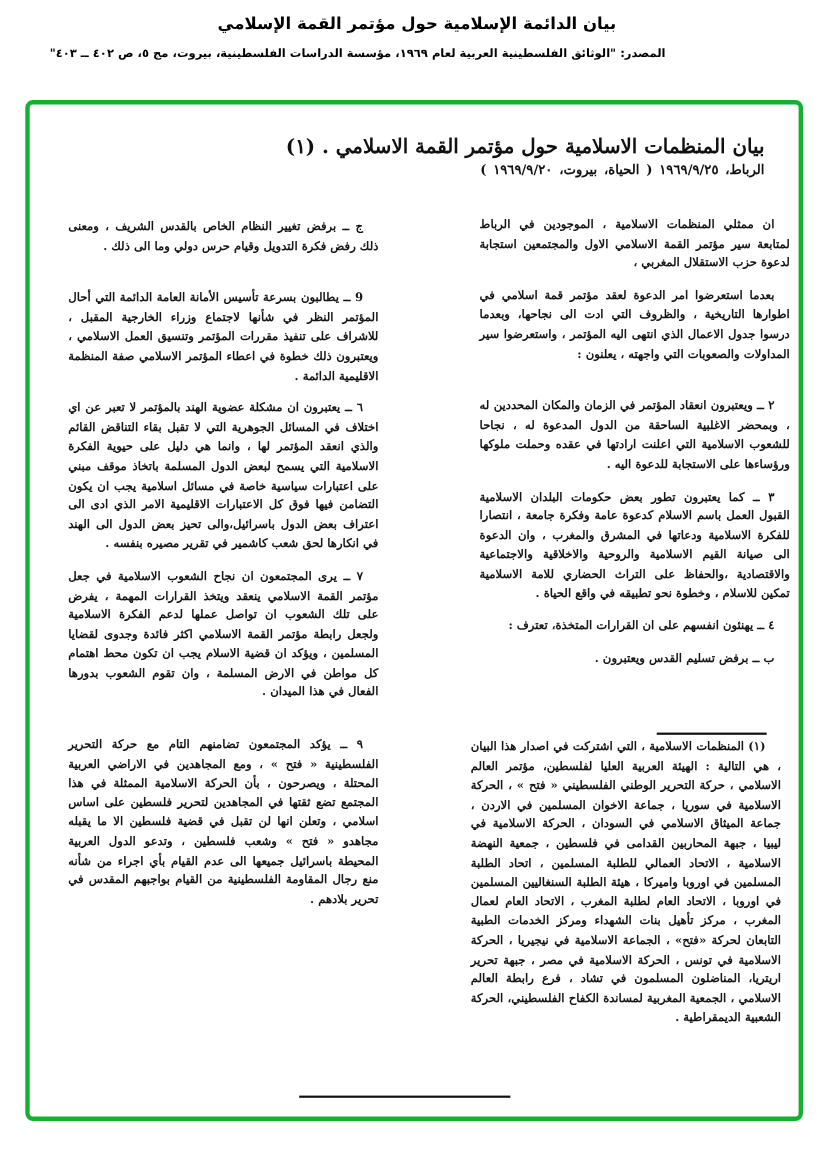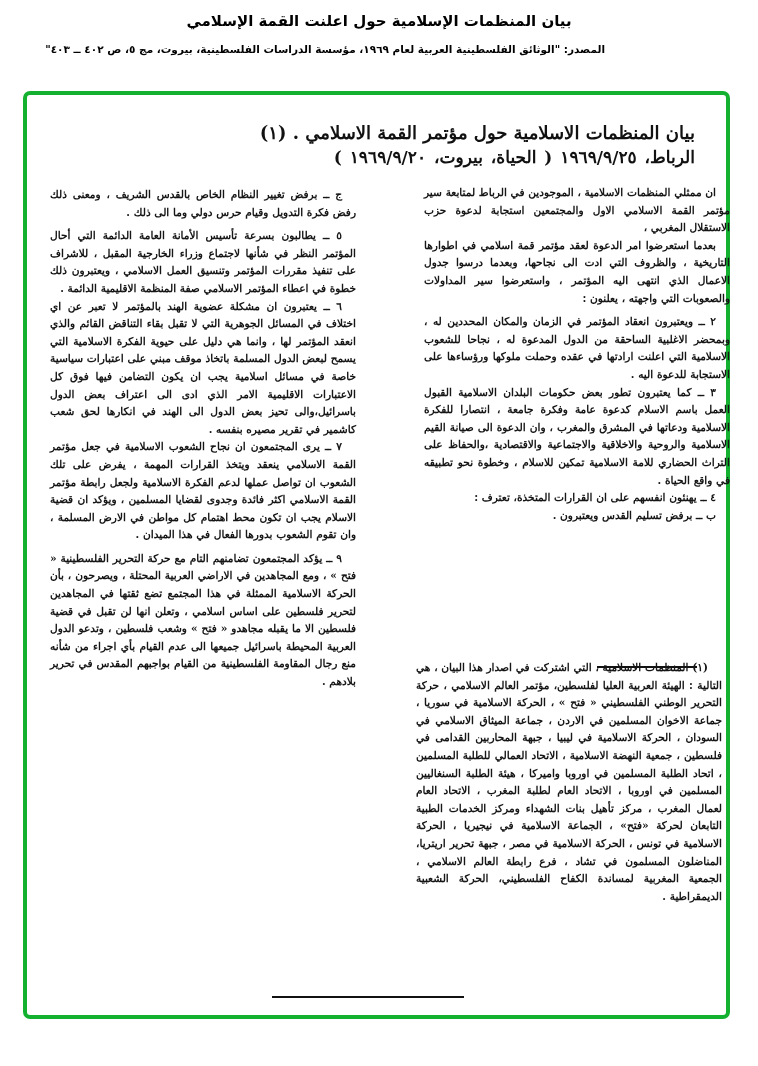--- a/index.html
+++ b/index.html
@@ -20,44 +20,44 @@
     position: absolute; left: 23px; top: 91px; width: 707px; height: 928px;
     border: 4px solid #14b131; border-radius: 7px; box-sizing: border-box;
   }
   .doc-title {
     position: absolute; top: 122px; right: 63px; left: 200px;
     font-family: "DejaVu Serif", serif; font-weight: bold; font-size: 18px; text-align: right;
     white-space: nowrap;
   }
   .doc-dateline {
     position: absolute; top: 147px; right: 63px; left: 200px;
-    font-family: "DejaVu Serif", serif; font-weight: bold; font-size: 17px; text-align: right;
+    font-family: "DejaVu Serif", serif; font-weight: bold; font-size: 12px; text-align: right;
     white-space: nowrap; word-spacing: 2px;
   }
   .col {
     position: absolute; font-family: "DejaVu Serif", serif; font-weight: bold;
     font-size: 10.6px; line-height: 17.6px; text-align: justify; text-align-last: right;
     color: #161616;
   }
-  .col p { margin: 0; }
+  .col p { margin: 12px; }
   .col p.indent { text-indent: 14px; }
   .col-right { top: 184px; right: 28px; width: 306px; }
   .col-left { top: 186px; left: 50px; width: 306px; }
   .rule {
     position: absolute; height: 1.5px; background: #111;
   }
   .fn-rule { left: 597px; top: 666px; width: 100px; }
   .end-rule { left: 272px; top: 996px; width: 192px; }
   .footnote { position: absolute; top: 659px; right: 36px; width: 306px; }
   .gap { height: 6px; }
 </style>
 </head>
 <body>
 
-<div class="header-title">بيان المنظمات الإسلامية حول اعلنت القمة الإسلامي</div>
+<div class="header-title">بيان الدائمة الإسلامية حول مؤتمر القمة الإسلامي</div>
 <div class="header-source">المصدر: "الوثائق الفلسطينية العربية لعام ١٩٦٩، مؤسسة الدراسات الفلسطينية، بيروت، مج ٥، ص ٤٠٢ ــ ٤٠٣"</div>
 
 <div class="frame"></div>
 
 <div class="doc-title">بيان المنظمات الاسلامية حول مؤتمر القمة الاسلامي . (١)</div>
 <div class="doc-dateline">الرباط، ١٩٦٩/٩/٢٥      ( الحياة، بيروت، ١٩٦٩/٩/٢٠ )</div>
 
 <div class="col col-right">
   <p class="indent">ان ممثلي المنظمات الاسلامية ، الموجودين في الرباط لمتابعة سير مؤتمر القمة الاسلامي الاول والمجتمعين استجابة لدعوة حزب الاستقلال المغربي ،</p>
   <p class="indent">بعدما استعرضوا امر الدعوة لعقد مؤتمر قمة اسلامي في اطوارها التاريخية ، والظروف التي ادت الى نجاحها، وبعدما درسوا جدول الاعمال الذي انتهى اليه المؤتمر ، واستعرضوا سير المداولات والصعوبات التي واجهته ، يعلنون :</p>
@@ -70,20 +70,20 @@
 
 <div class="rule fn-rule"></div>
 
 <div class="col footnote">
   <p class="indent">(١) المنظمات الاسلامية ، التي اشتركت في اصدار هذا البيان ، هي التالية : الهيئة العربية العليا لفلسطين، مؤتمر العالم الاسلامي ، حركة التحرير الوطني الفلسطيني « فتح » ، الحركة الاسلامية في سوريا ، جماعة الاخوان المسلمين في الاردن ، جماعة الميثاق الاسلامي في السودان ، الحركة الاسلامية في ليبيا ، جبهة المحاربين القدامى في فلسطين ، جمعية النهضة الاسلامية ، الاتحاد العمالي للطلبة المسلمين ، اتحاد الطلبة المسلمين في اوروبا واميركا ، هيئة الطلبة السنغاليين المسلمين في اوروبا ، الاتحاد العام لطلبة المغرب ، الاتحاد العام لعمال المغرب ، مركز تأهيل بنات الشهداء ومركز الخدمات الطبية التابعان لحركة «فتح» ، الجماعة الاسلامية في نيجيريا ، الحركة الاسلامية في تونس ، الحركة الاسلامية في مصر ، جبهة تحرير اريتريا، المناضلون المسلمون في تشاد ، فرع رابطة العالم الاسلامي ، الجمعية المغربية لمساندة الكفاح الفلسطيني، الحركة الشعبية الديمقراطية .</p>
 </div>
 
 <div class="col col-left">
   <p class="indent">ج ــ برفض تغيير النظام الخاص بالقدس الشريف ، ومعنى ذلك رفض فكرة التدويل وقيام حرس دولي وما الى ذلك .</p>
   <div class="gap"></div>
-  <p class="indent">٥ ــ يطالبون بسرعة تأسيس الأمانة العامة الدائمة التي أحال المؤتمر النظر في شأنها لاجتماع وزراء الخارجية المقبل ، للاشراف على تنفيذ مقررات المؤتمر وتنسيق العمل الاسلامي ، ويعتبرون ذلك خطوة في اعطاء المؤتمر الاسلامي صفة المنظمة الاقليمية الدائمة .</p>
+  <p class="indent">9 ــ يطالبون بسرعة تأسيس الأمانة العامة الدائمة التي أحال المؤتمر النظر في شأنها لاجتماع وزراء الخارجية المقبل ، للاشراف على تنفيذ مقررات المؤتمر وتنسيق العمل الاسلامي ، ويعتبرون ذلك خطوة في اعطاء المؤتمر الاسلامي صفة المنظمة الاقليمية الدائمة .</p>
   <p class="indent">٦ ــ يعتبرون ان مشكلة عضوية الهند بالمؤتمر لا تعبر عن اي اختلاف في المسائل الجوهرية التي لا تقبل بقاء التناقض القائم والذي انعقد المؤتمر لها ، وانما هي دليل على حيوية الفكرة الاسلامية التي يسمح لبعض الدول المسلمة باتخاذ موقف مبني على اعتبارات سياسية خاصة في مسائل اسلامية يجب ان يكون التضامن فيها فوق كل الاعتبارات الاقليمية الامر الذي ادى الى اعتراف بعض الدول باسرائيل،والى تحيز بعض الدول الى الهند في انكارها لحق شعب كاشمير في تقرير مصيره بنفسه .</p>
   <p class="indent">٧ ــ يرى المجتمعون ان نجاح الشعوب الاسلامية في جعل مؤتمر القمة الاسلامي ينعقد ويتخذ القرارات المهمة ، يفرض على تلك الشعوب ان تواصل عملها لدعم الفكرة الاسلامية ولجعل رابطة مؤتمر القمة الاسلامي اكثر فائدة وجدوى لقضايا المسلمين ، ويؤكد ان قضية الاسلام يجب ان تكون محط اهتمام كل مواطن في الارض المسلمة ، وان تقوم الشعوب بدورها الفعال في هذا الميدان .</p>
   <div class="gap"></div>
   <p class="indent">٩ ــ يؤكد المجتمعون تضامنهم التام مع حركة التحرير الفلسطينية « فتح » ، ومع المجاهدين في الاراضي العربية المحتلة ، ويصرحون ، بأن الحركة الاسلامية الممثلة في هذا المجتمع تضع ثقتها في المجاهدين لتحرير فلسطين على اساس اسلامي ، وتعلن انها لن تقبل في قضية فلسطين الا ما يقبله مجاهدو « فتح » وشعب فلسطين ، وتدعو الدول العربية المحيطة باسرائيل جميعها الى عدم القيام بأي اجراء من شأنه منع رجال المقاومة الفلسطينية من القيام بواجبهم المقدس في تحرير بلادهم .</p>
 </div>
 
 <div class="rule end-rule"></div>
 
 </body></html>

